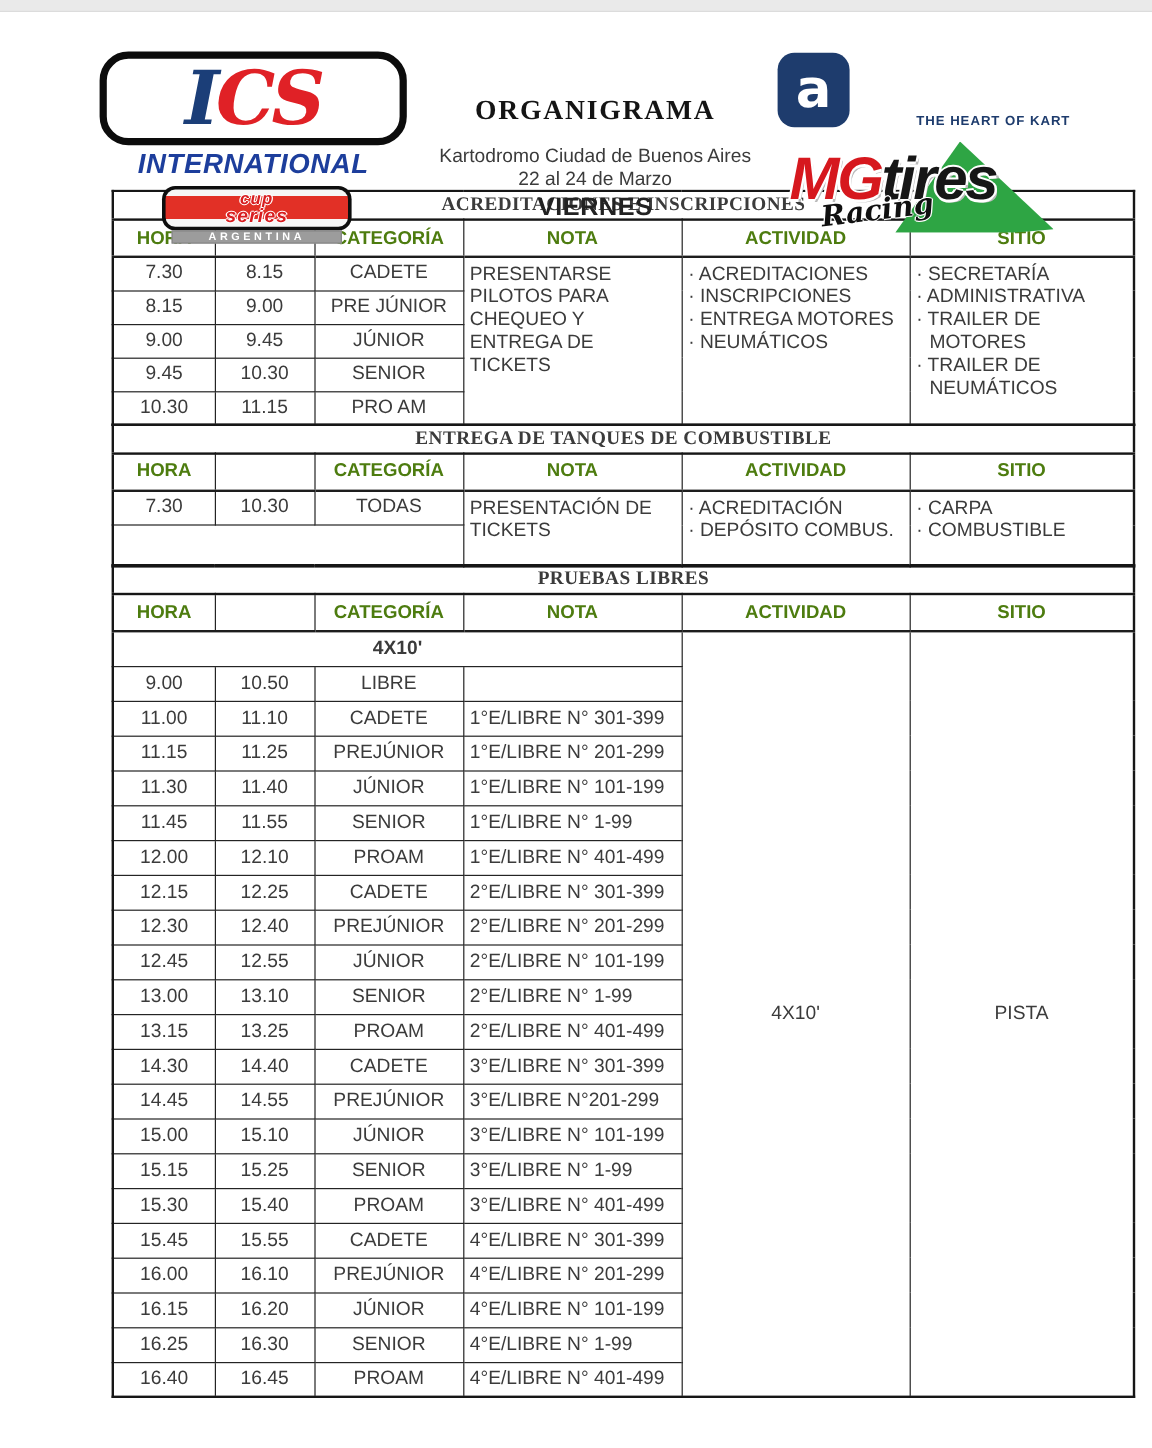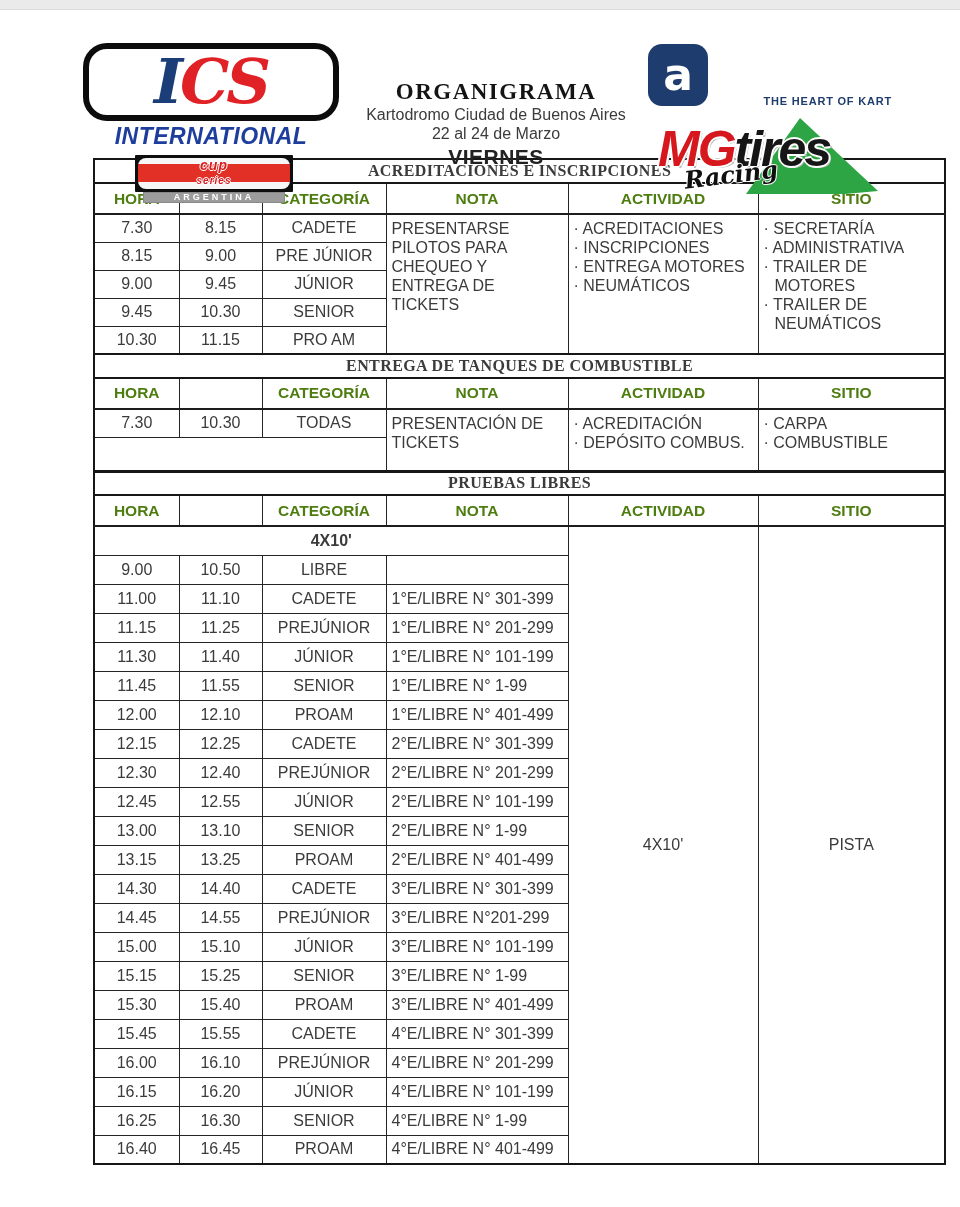--- a/index.html
+++ b/index.html
@@ -23,43 +23,43 @@
     font-family:"DejaVu Serif", serif; font-style:italic; font-weight:bold;
     font-size:62px; line-height:1; letter-spacing:-3px;
   }
   .ics-i { color:#1b3e78; } .ics-cs { color:#e02126; }
   .ics-intl {
     position:absolute; left:83px; top:113px; width:256px; text-align:center;
     font-style:italic; font-weight:bold; font-size:23px; color:#1d3e9c; letter-spacing:0.5px;
   }
   .cup-box {
     position:absolute; left:135px; top:145px; width:158px; height:37px;
-    background:#0e0e0e; border-radius:1px; padding:3px;
+    background:#0e0e0e; border-radius:11px; padding:3px;
   }
   .cup-inner {
     width:100%; height:100%; border-radius:8px; overflow:hidden; text-align:center;
     background:linear-gradient(#f6f6f6 0 18%, #e23026 18% 78%, #f6f6f6 78% 100%);
   }
   .cup-word1, .cup-word2 {
     font-style:italic; font-weight:bold; line-height:15px; letter-spacing:1px;
     color:#d81d20;
     text-shadow:-1px 0 #fff, 1px 0 #fff, 0 -1px #fff, 0 1px #fff;
   }
-  .cup-word1 { font-size:14px; } .cup-word2 { font-size:10px; }
+  .cup-word1 { font-size:14px; } .cup-word2 { font-size:16px; }
   .argentina-bar {
     position:absolute; left:143px; top:182px; width:142px; height:11px;
     background:#9c9c9c; border:1px solid #888;
     font-size:9px; font-weight:bold; color:#fff; letter-spacing:3px;
     text-align:center; line-height:9px;
   }
 
   .center-block { position:absolute; left:318px; top:69px; width:356px; text-align:center; }
   .org-title { font-family:"Liberation Serif", serif; font-weight:bold; font-size:23px; color:#141414; letter-spacing:1.5px; }
   .event-line { font-size:21px; color:#3b3b3b; margin-top:3px; }
-  .venue-line { font-size:16px; color:#3b3b3b; margin-top:1px; }
+  .venue-line { font-size:16px; color:#3b3b3b; margin-top:17px; }
   .dates-line { font-size:16px; color:#3b3b3b; margin-top:1px; }
   .day-line   { font-size:21px; font-weight:bold; color:#222; margin-top:2px; letter-spacing:0.5px; }
 
   .iame { position:absolute; left:648px; top:32px; width:244px; height:68px; }
   .iame-icon {
     position:absolute; left:0; top:2px; width:60px; height:62px;
     background:#1e3c6d; border-radius:14px;
     display:flex; align-items:center; justify-content:center;
   }
   .iame-a { color:#fff; font-weight:bold; font-size:44px; line-height:1; font-family:"DejaVu Sans", sans-serif; }

